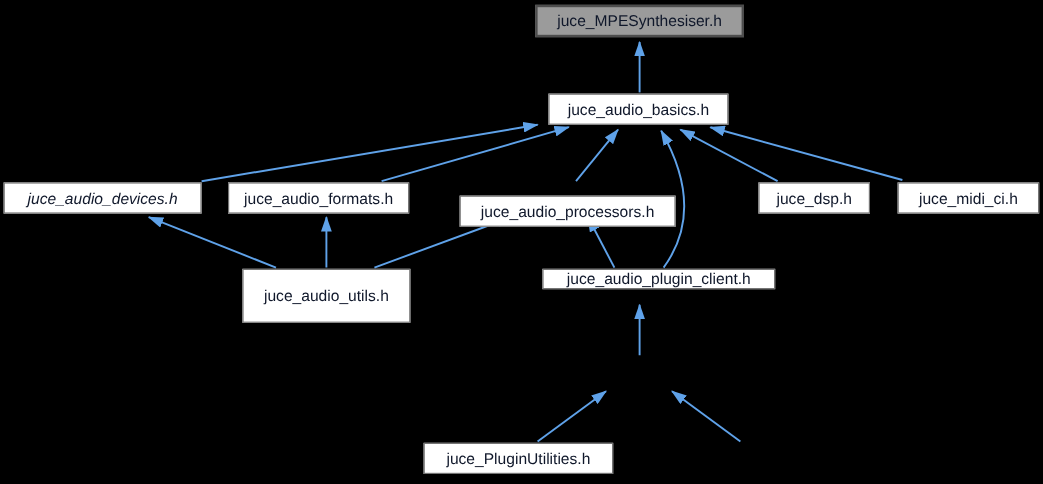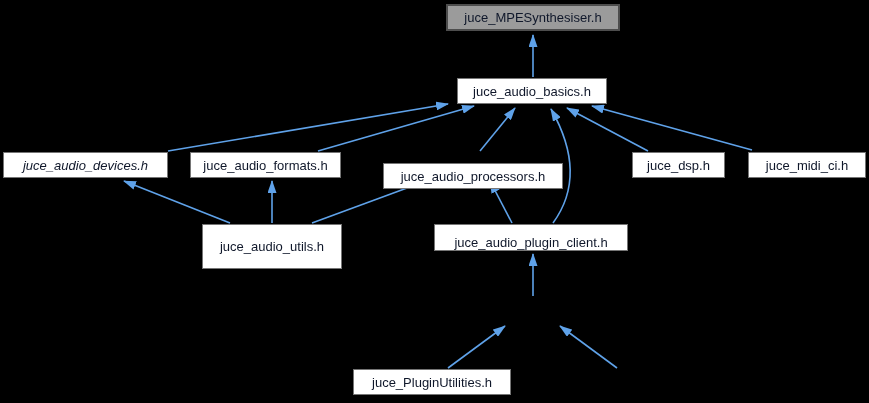--- a/index.html
+++ b/index.html
@@ -87,19 +87,19 @@
     </div>
     <div class="node" style="left: 632px; top: 152px; width: 93px; height: 26px;">
       <span class="node-label">juce_dsp.h</span>
     </div>
     <div class="node" style="left: 748px; top: 152px; width: 118px; height: 26px;">
       <span class="node-label">juce_midi_ci.h</span>
     </div>
     <div class="node" style="left: 202px; top: 224px; width: 140px; height: 45px;">
       <span class="node-label">juce_audio_utils.h</span>
     </div>
-    <div class="node" style="left: 434px; top: 224px; width: 194px; height: 27px; align-items: flex-end;">
+    <div class="node" style="left: 452px; top: 224px; width: 194px; height: 17px;">
       <span class="node-label">juce_audio_plugin_client.h</span>
     </div>
     <div class="node" style="left: 353px; top: 369px; width: 158px; height: 26px;">
       <span class="node-label">juce_PluginUtilities.h</span>
     </div>
   </div>
 
 </body></html>

